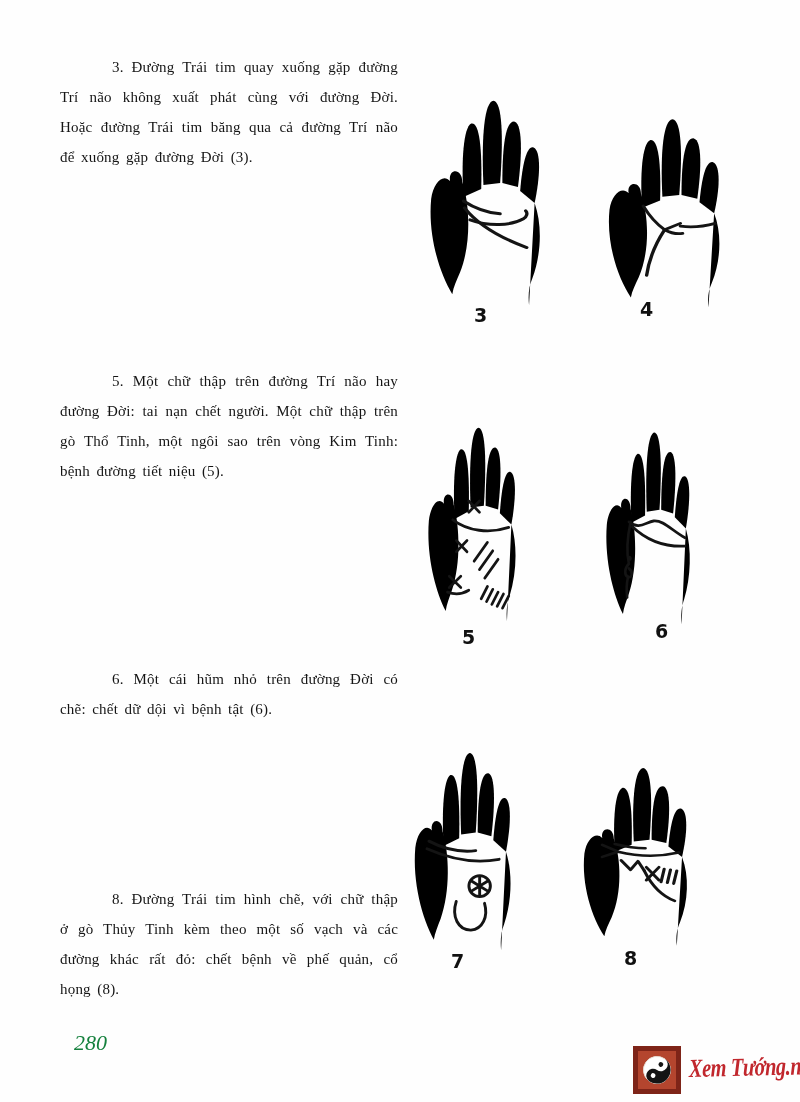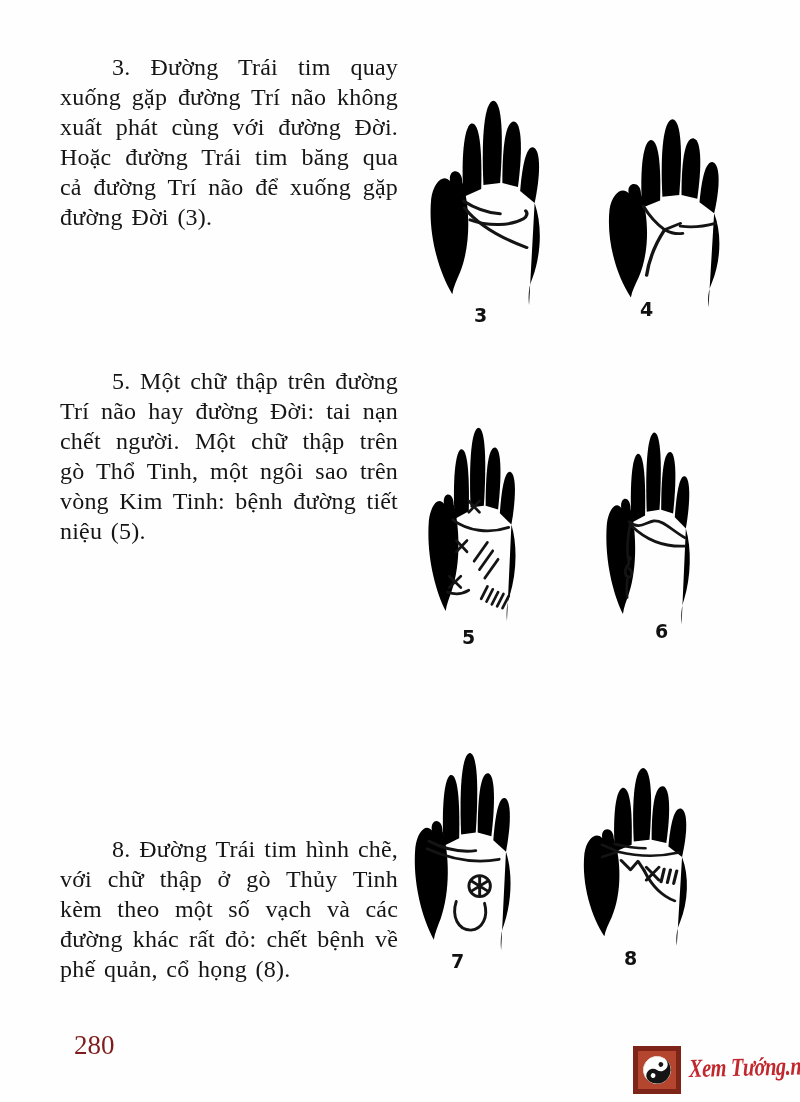--- a/index.html
+++ b/index.html
@@ -2,35 +2,35 @@
 <html><head>
 <meta charset="utf-8">
 <style>
   html,body{margin:0;padding:0;background:#ffffff;}
   .page{
     position:relative;width:800px;height:1102px;background:#fefefe;
     font-family:"Liberation Serif",serif;color:#151515;overflow:hidden;
   }
   .para{
     position:absolute;left:60px;width:338px;
-    font-size:24px;line-height:30px;text-align:justify;text-indent:52px;
+    font-size:15px;line-height:30px;text-align:justify;text-indent:52px;
     word-spacing:2.5px;letter-spacing:0.2px;color:#151515;
   }
   .p3{top:52px;}  .p4{top:214px;} .p5{top:350px;margin-top:16px;} .p6{top:508px;}
-  .p7{top:664px;} .p8{top:770px;} .p9{top:834px;font-family:Liberation Serif, serif;}
+  .p7{top:664px;} .p8{top:770px;} .p9{top:884px;font-family:Liberation Serif, serif;}
   .fig{position:absolute;}
   .fig svg{display:block;width:100%;height:100%;}
   .figlabel{
     position:absolute;font-family:"DejaVu Sans",sans-serif;
     font-weight:bold;font-size:19px;color:#111;
   }
   .l3{left:474px;top:304px;} .l4{left:640px;top:298px;}
   .l5{left:462px;top:626px;} .l6{left:655px;top:620px;}
   .l7{left:451px;top:950px;} .l8{left:624px;top:947px;}
-  .pagenum{position:absolute;left:74px;top:1030px;font-size:27px;color:#7f1d1d;}
+  .pagenum{position:absolute;left:74px;top:1030px;font-size:22px;color:#15803d;font-style:italic;}
   .logo{position:absolute;left:633px;top:1046px;width:160px;height:52px;}
   .logo-square{
     position:absolute;left:0;top:0;width:48px;height:48px;
     background:#b4452e;border:5px solid #7e2418;box-sizing:border-box;
   }
   .logo-square svg{position:absolute;left:2px;top:2px;}
   .logo-text{
     position:absolute;left:56px;top:8px;white-space:nowrap;
     font-family:"Liberation Serif",serif;font-style:italic;font-weight:bold;
     font-size:26px;color:#c1272d;transform:scaleX(0.78) rotate(-1deg);
@@ -54,20 +54,21 @@
         <path d="M75,106 C73,56 76,22 84,21 C92,22 93,58 90,104"></path>
         <path d="M92,104 C92,60 96,41 103,42 C110,44 110,74 106,108"></path>
         <path d="M108,112 C110,84 114,66 120,68 C127,71 126,98 121,124"></path>
         <path d="M121,124 C128,146 127,176 119,200 C116,208 115,216 116,227"></path>
       </g>
     </defs>
   </svg>
 
   <div class="para p3">3. Đường Trái tim quay xuống gặp đường Trí não không xuất phát cùng với đường Đời. Hoặc đường Trái tim băng qua cả đường Trí não để xuống gặp đường Đời (3).</div>
   <div class="para p5">5. Một chữ thập trên đường Trí não hay đường Đời: tai nạn chết người. Một chữ thập trên gò Thổ Tinh, một ngôi sao trên vòng Kim Tinh: bệnh đường tiết niệu (5).</div>
+  <div class="para p7">6. Một cái hũm nhỏ trên đường Đời có chẽ: chết dữ dội vì bệnh tật (6).</div>
   <div class="para p9">8. Đường Trái tim hình chẽ, với chữ thập ở gò Thủy Tinh kèm theo một số vạch và các đường khác rất đỏ: chết bệnh về phế quản, cổ họng (8).</div>
 
   <div class="fig hand" style="left:400px;top:80px;width:178px;height:230px;">
     <svg viewBox="0 0 160 232" preserveAspectRatio="none">
       <use href="#hand-base" xlink:href="#hand-base"></use>
       <path d="M57,122 C68,130 79,134 90,135"></path>
       <path d="M63,141 C80,148 100,147 111,140 C114,138 115,134 113,132"></path>
       <path d="M58,129 C70,146 92,160 114,169"></path>
     </svg>
   </div>

